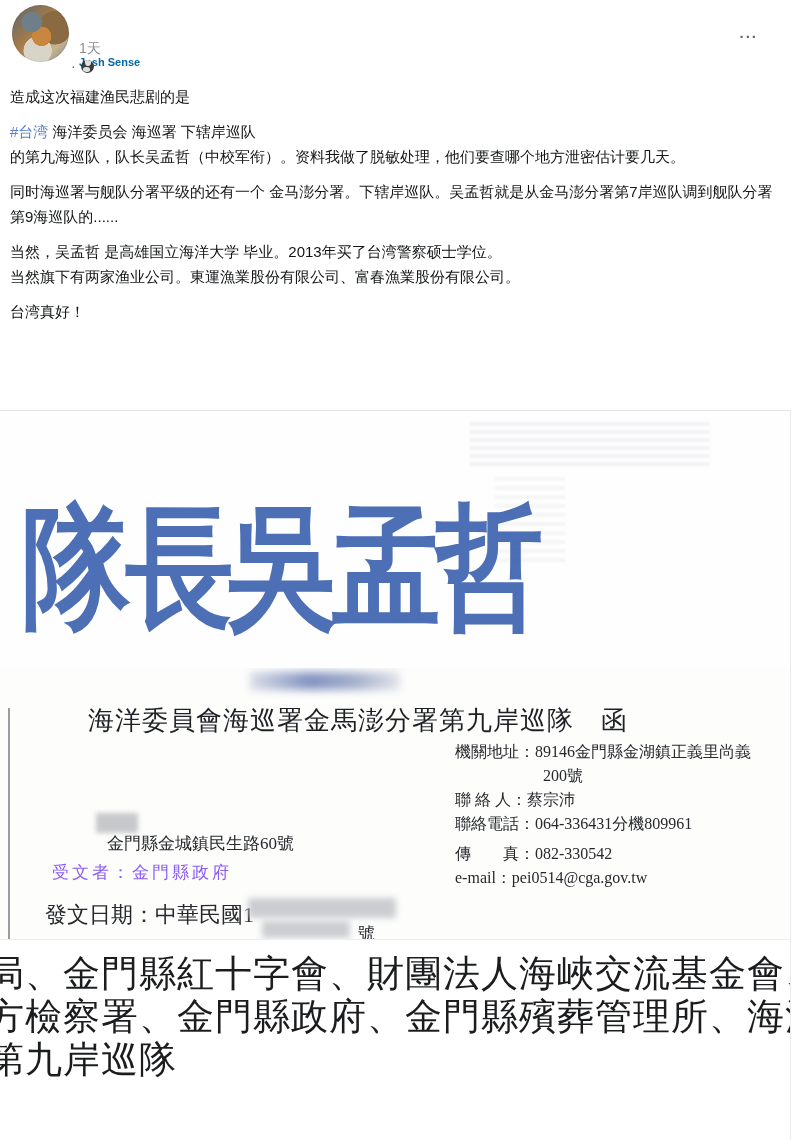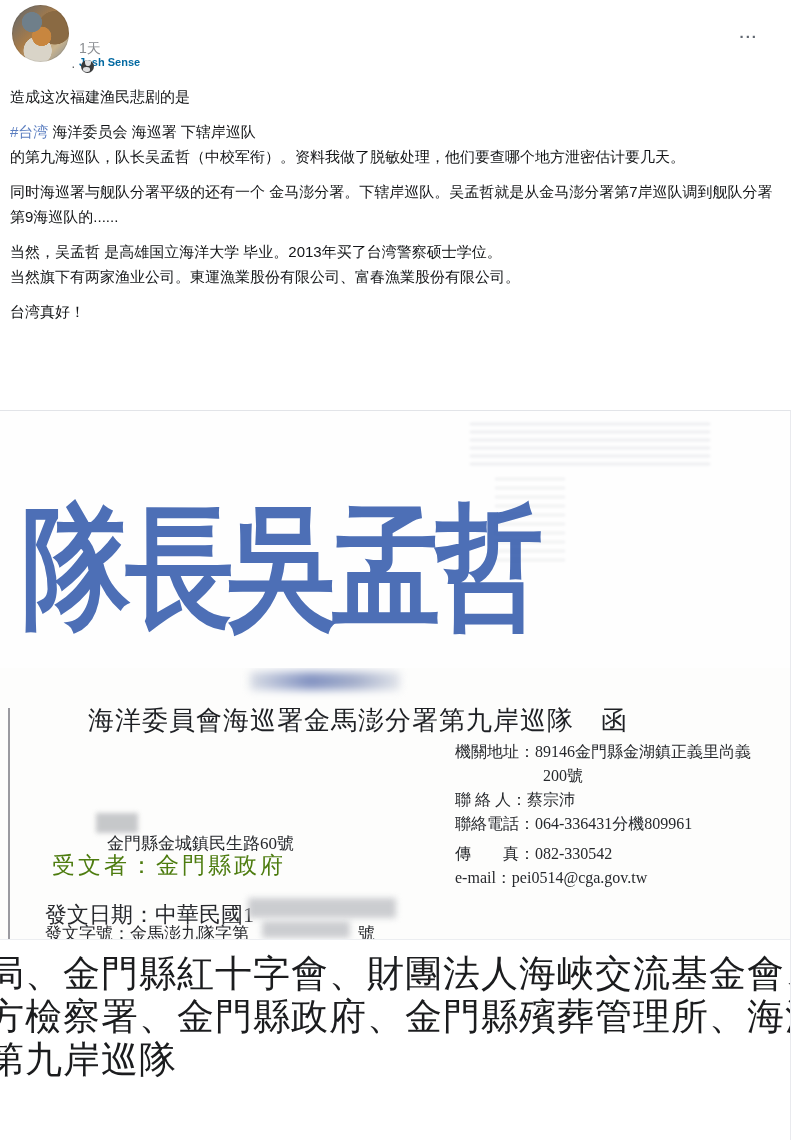--- a/index.html
+++ b/index.html
@@ -52,21 +52,21 @@
   .doc-topblur { position:absolute; left:250px; top:4px; width:150px; height:18px;
     background:linear-gradient(90deg,#cdd3de, #5a6fae 40%, #8795bb 70%, #d8dce4); filter:blur(4px); opacity:.75; }
   .doc-leftrule { position:absolute; left:8px; top:40px; width:2px; height:231px; background:#9a9aa0; }
   .doc-title { position:absolute; left:88px; top:35px; font-size:26px; letter-spacing:1px; color:#1e2024;font-family:Liberation Mono, monospace; }
   .doc-info { position:absolute; left:455px; top:72px; font-size:16px; line-height:24px; white-space:nowrap; }
   .doc-info .row { margin-bottom:0; }
   .doc-info .indent { padding-left:88px; }
   .doc-info .gap { height:6px; }
   .doc-blurblock { position:absolute; left:96px; top:145px; width:42px; height:20px; background:#b9bbbe; filter:blur(2.5px); opacity:.8; }
   .doc-sender { position:absolute; left:100px; top:164px; font-size:17px;margin-left:7px; }
-  .doc-recipient { position:absolute; left:52px; top:182px; font-size:23px; letter-spacing:3px; color:#4d7c0f; }
+  .doc-recipient { position:absolute; left:52px; top:193px; font-size:17px; letter-spacing:3px; color:#8b5cf6; }
   .doc-dateline { position:absolute; left:45px; top:232px; font-size:22px; }
   .doc-datablur { position:absolute; left:248px; top:230px; width:148px; height:20px; background:#c3c5c9; filter:blur(3px); opacity:.85; }
   .doc-refline { position:absolute; left:45px; top:254px; font-size:17px; }
   .doc-refblur { position:absolute; left:262px; top:253px; width:88px; height:17px; background:#c3c5c9; filter:blur(3px); opacity:.85; }
   .doc-refsuffix { position:absolute; left:358px; top:254px; font-size:17px; }
 
   
   .big-area { position:relative; width:100%; height:202px; background:#fff; overflow:hidden;
     border-top:1px solid #eceef1;
     font-family:"Liberation Serif","DejaVu Serif",serif; color:#1b1c1e; }
@@ -131,21 +131,20 @@
         <div class="row">聯絡電話：064-336431分機809961</div>
         <div class="gap"></div>
         <div class="row">傳　　真：082-330542</div>
         <div class="row">e-mail：pei0514@cga.gov.tw</div>
       </div>
       <div class="doc-blurblock"></div>
       <div class="doc-sender">金門縣金城鎮民生路60號</div>
       <div class="doc-recipient">受文者：金門縣政府</div>
       <div class="doc-dateline">發文日期：中華民國1</div>
       <div class="doc-datablur"></div>
-      <div class="doc-refline">發文字號：金馬澎九隊字第</div>
       <div class="doc-refblur"></div>
       <div class="doc-refsuffix">號</div>
     </div>
 
     <div class="big-area">
       <div class="line l1">局、金門縣紅十字會、財團法人海峽交流基金會、內政部</div>
       <div class="line">方檢察署、金門縣政府、金門縣殯葬管理所、海洋委員會</div>
       <div class="line">第九岸巡隊</div>
     </div>
   </div>

